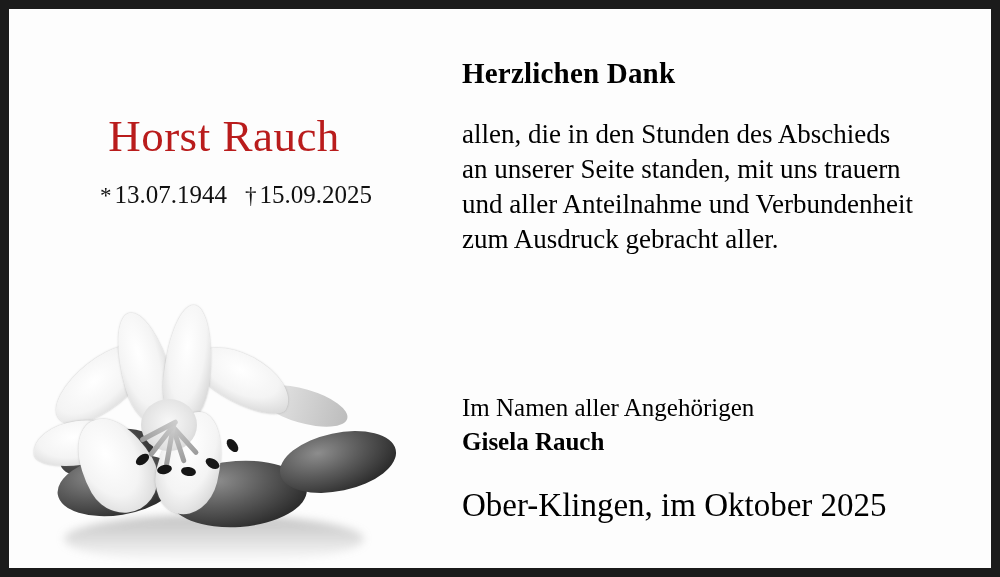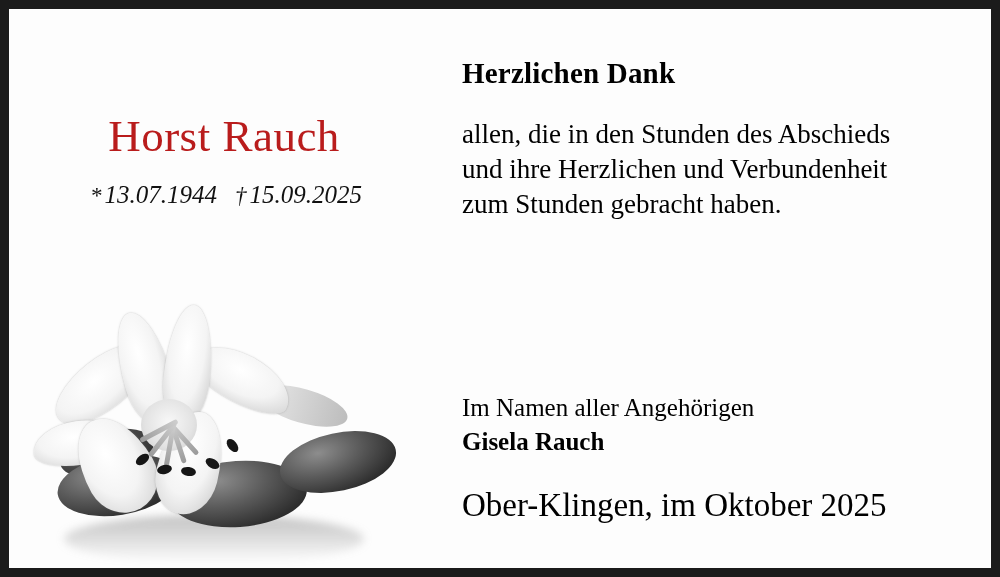--- a/index.html
+++ b/index.html
@@ -43,28 +43,27 @@
     width: 430px;
     text-align: center;
     font-size: 45px;
     line-height: 1.1;
     letter-spacing: 0.5px;
     color: #b91c1c;
     font-weight: 400;
   }
   .dates-line {
     position: absolute;
-    left: 2px;
+    left: 12px;
     top: 172px;
     width: 430px;
     text-align: center;
     font-size: 25px;
     color: #111;
     white-space: nowrap;
-    font-style: italic;
   }
   .dates-line .sym {
     font-size: 23px;
     margin-right: 3px;
   }
   .dates-line .gap {
     display: inline-block;
     width: 18px;
   }
   
@@ -242,22 +241,23 @@
         <div class="anther" style="left:152px; top:164px; transform:rotate(8deg);"></div>
         <div class="anther" style="left:176px; top:156px; transform:rotate(30deg);"></div>
         <div class="anther" style="left:196px; top:138px; transform:rotate(52deg);"></div>
       </div>
     </div>
 
     <div class="right-col">
       <div class="thanks-heading">Herzlichen Dank</div>
       <div class="thanks-body">
         <p>allen, die in den Stunden des Abschieds</p>
-        <p>und ihre Herzlichen und Verbundenheit</p>
-        <p>zum Stunden gebracht haben.</p>
+        <p>an unserer Seite standen, mit uns trauern</p>
+        <p>und aller Anteilnahme und Verbundenheit</p>
+        <p>zum Ausdruck gebracht aller.</p>
       </div>
       <div class="behalf">
         <div>Im Namen aller Angehörigen</div>
         <div class="signer">Gisela Rauch</div>
       </div>
       <div class="place-date">Ober-Klingen, im Oktober 2025</div>
     </div>
 
   </div>
 </div>

